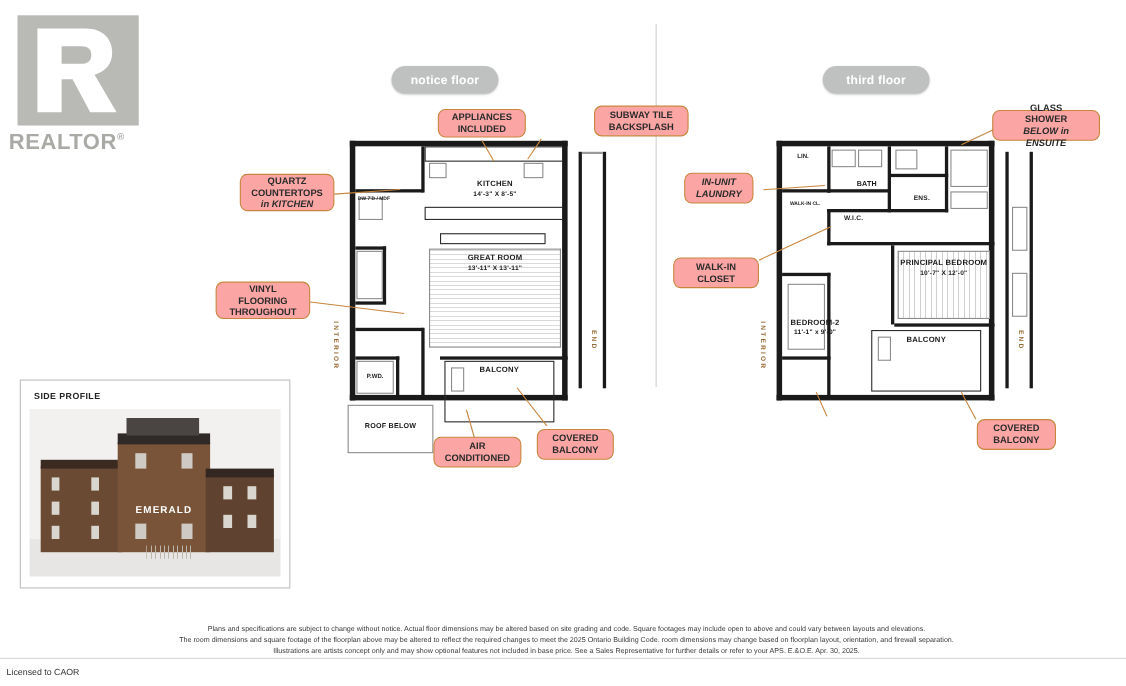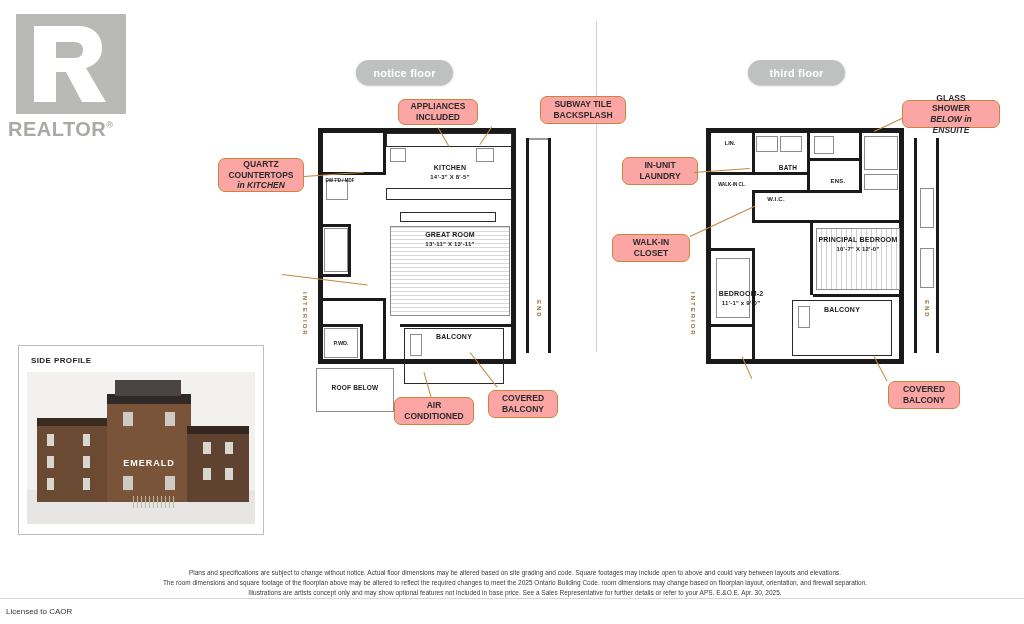--- a/index.html
+++ b/index.html
@@ -254,20 +254,27 @@
 
   <div class="callout" style="left:218px;top:158px;width:86px;height:34px;">
     <div>
       <span>QUARTZ</span><br>
       <span>COUNTERTOPS</span><br>
       <i>in KITCHEN</i>
     </div>
   </div>
   <div class="leader" style="left:304px;top:176px;width:60px;transform:rotate(-4deg);"></div>
 
+  <div class="callout" style="left:196px;top:256px;width:86px;height:34px;">
+    <div>
+      <span>VINYL</span><br>
+      <span>FLOORING</span><br>
+      <span>THROUGHOUT</span>
+    </div>
+  </div>
   <div class="leader" style="left:282px;top:274px;width:86px;transform:rotate(7deg);"></div>
 
   <div class="callout" style="left:394px;top:397px;width:80px;height:28px;">
     <div>
       <span>AIR</span><br>
       <span>CONDITIONED</span>
     </div>
   </div>
   <div class="leader" style="left:424px;top:372px;width:26px;transform:rotate(74deg);"></div>
 
@@ -280,21 +287,21 @@
   <div class="leader" style="left:470px;top:352px;width:44px;transform:rotate(52deg);"></div>
 
   <div class="callout" style="left:902px;top:100px;width:98px;height:28px;">
     <div>
       <span>GLASS SHOWER</span><br>
       <i>BELOW in ENSUITE</i>
     </div>
   </div>
   <div class="leader" style="left:874px;top:131px;width:32px;transform:rotate(-25deg);"></div>
 
-  <div class="callout" style="left:622px;top:157px;width:76px;height:28px;">
+  <div class="callout" style="left:622px;top:157px;width:63px;height:28px;font-style:italic;">
     <div>
       <span>IN-UNIT</span><br>
       <span>LAUNDRY</span>
     </div>
   </div>
   <div class="leader" style="left:694px;top:172px;width:56px;transform:rotate(-4deg);"></div>
 
   <div class="callout" style="left:612px;top:234px;width:78px;height:28px;">
     <div>
       <span>WALK-IN</span><br>

